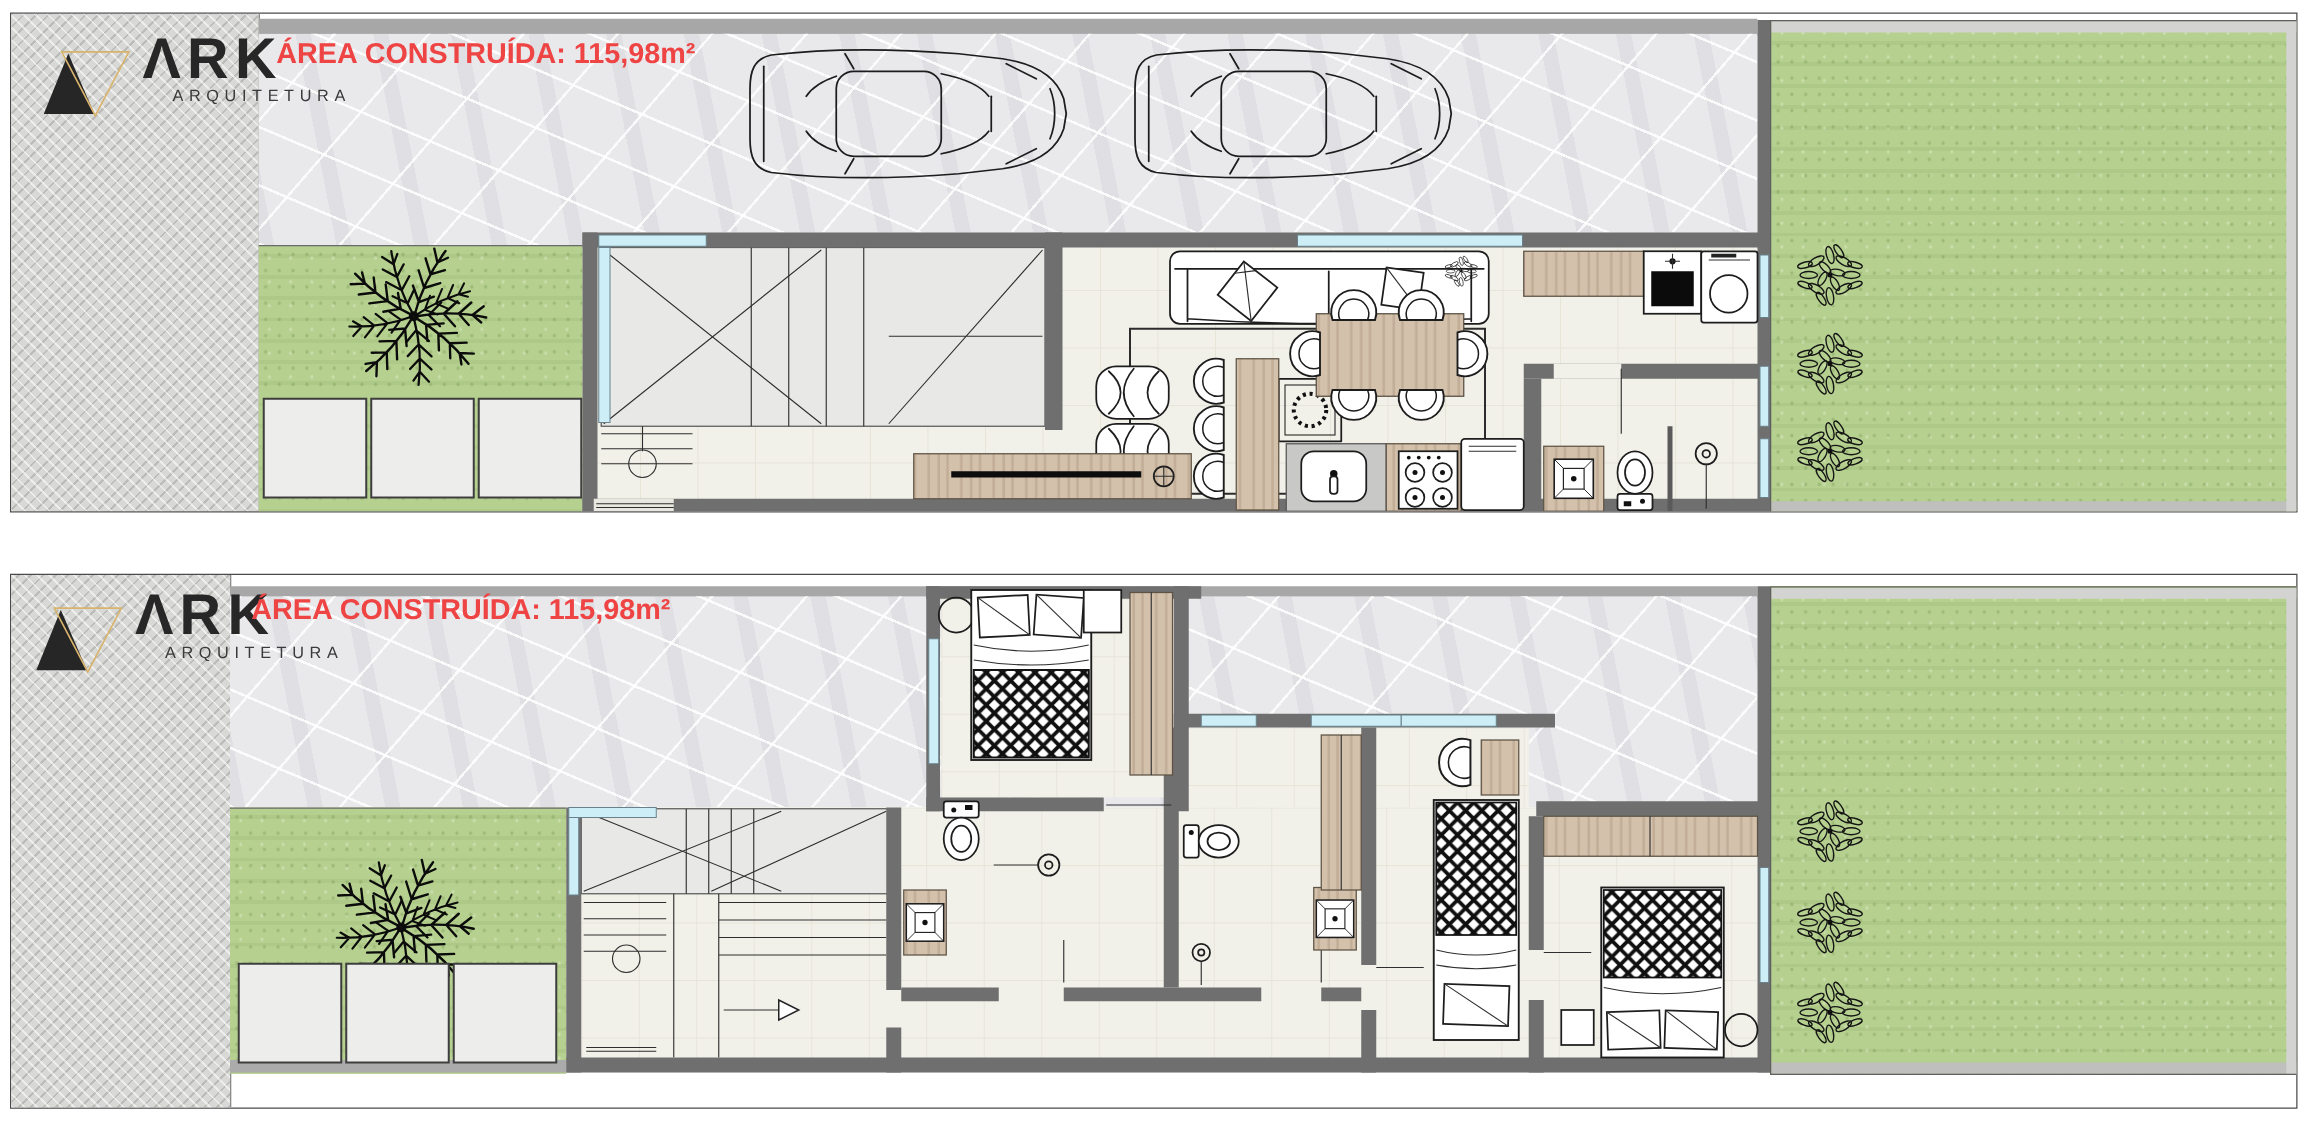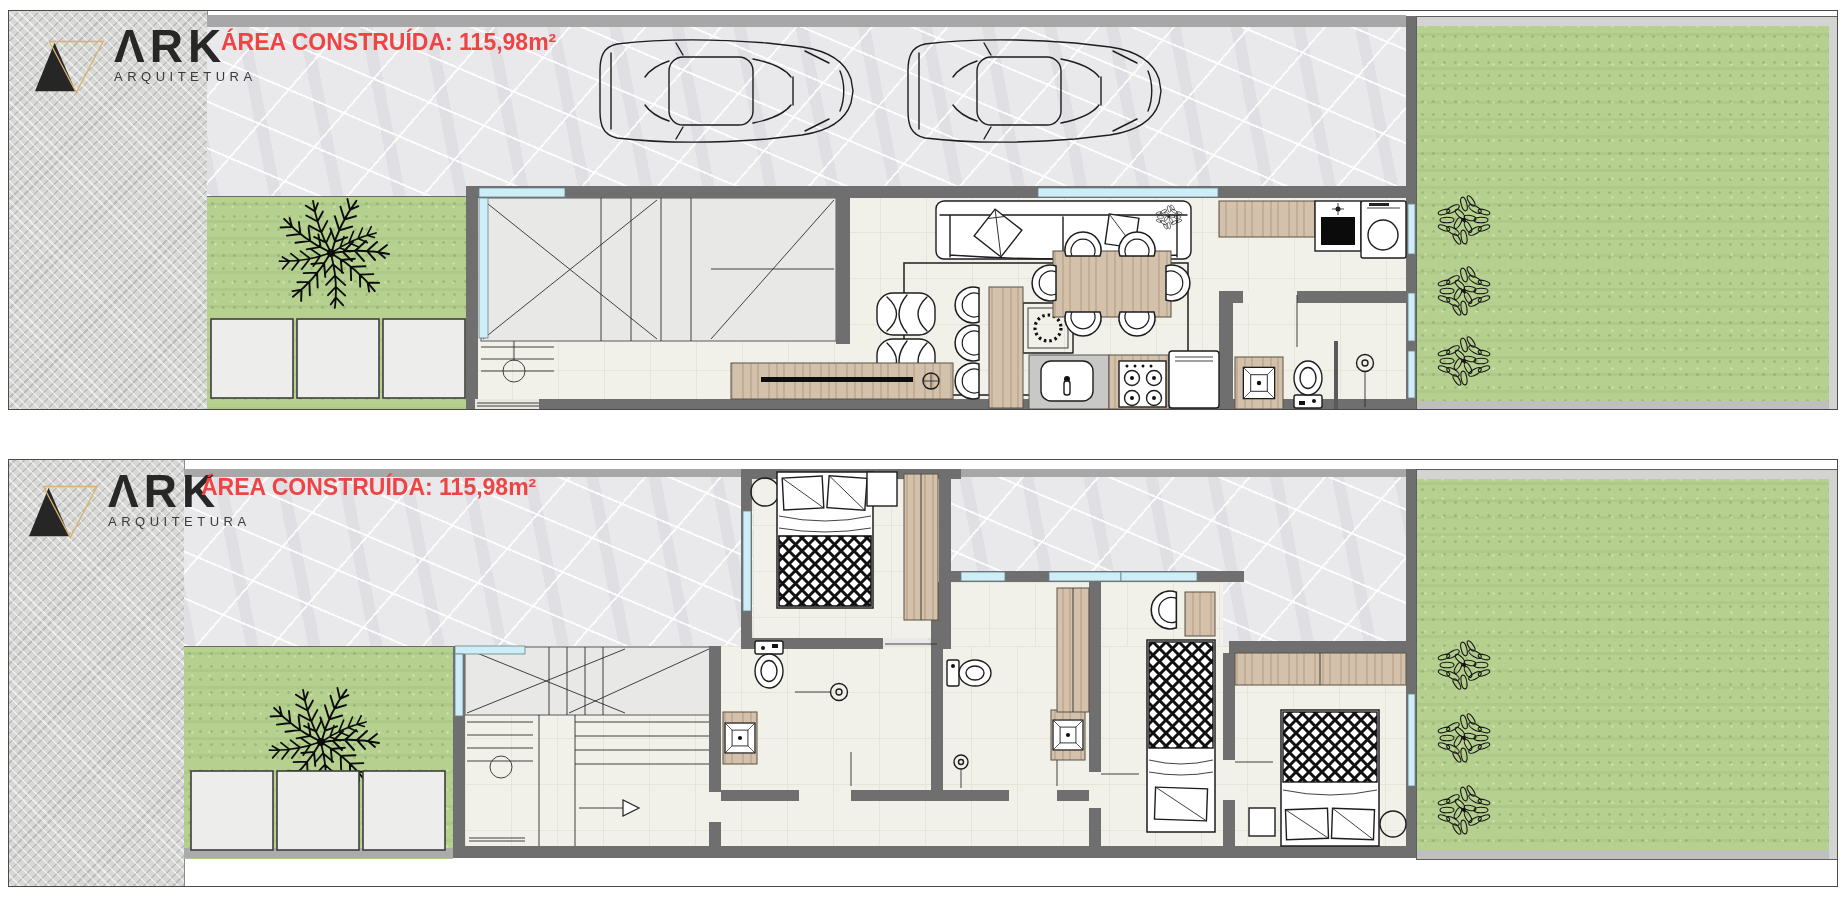--- a/index.html
+++ b/index.html
@@ -33,21 +33,21 @@
       linear-gradient(#e7e5d8 1px, transparent 1px),
       linear-gradient(90deg,#e7e5d8 1px, transparent 1px);
     background-size:46px 46px;}
   .band{background:#a7a7a7;border-bottom:1px solid #757575;}
   .garden{box-shadow:inset 0 9px 0 #d3d3d2, inset -9px 0 0 #d3d3d2, inset 0 -9px 0 #bfbfbe;border:1px solid #5f5f5f;}
   .yard{border-top:1px solid #6a6a6a;}
   svg.overlay{position:absolute;left:0;top:0;}
   .logo{position:absolute;display:flex;align-items:flex-start;gap:7px;}
   .logo-col{display:flex;flex-direction:column;}
   .logo-text{font-weight:bold;font-size:46px;letter-spacing:5px;color:#272727;line-height:.92;white-space:nowrap;}
-  .logo-sub{font-size:13px;letter-spacing:4.5px;color:#3a3a3a;margin-top:2px;white-space:nowrap;}
+  .logo-sub{font-size:13px;letter-spacing:4.5px;color:#3a3a3a;margin-top:2px;white-space:nowrap;margin-left:24px;}
   .area-label{position:absolute;font-weight:bold;font-size:23px;color:#ef4444;white-space:nowrap;}
   
   .s{stroke:#1d1d1d;fill:none;stroke-width:1.4;stroke-linecap:round;stroke-linejoin:round;}
   .sf{stroke:#1d1d1d;fill:#ffffff;stroke-width:1.4;}
   .thin{stroke:#2e2e2e;stroke-width:.9;fill:none;}
   .winset rect{fill:var(--window);stroke:#69818a;stroke-width:.8;}
   .pf{stroke:#0b0b0b;stroke-width:1.9;fill:none;stroke-linecap:round;}
   .bl{stroke:#151515;stroke-width:1.1;fill:none;}
 </style>
 </head>

